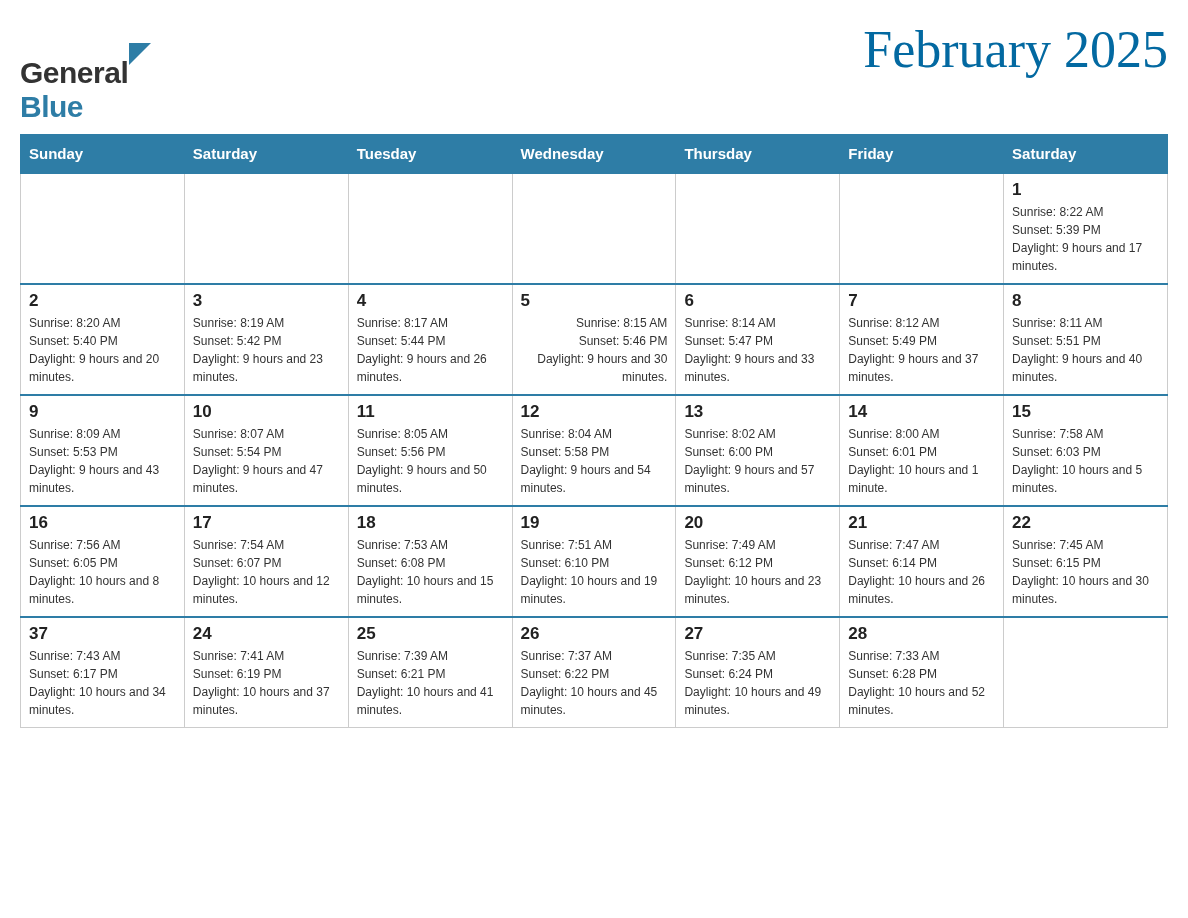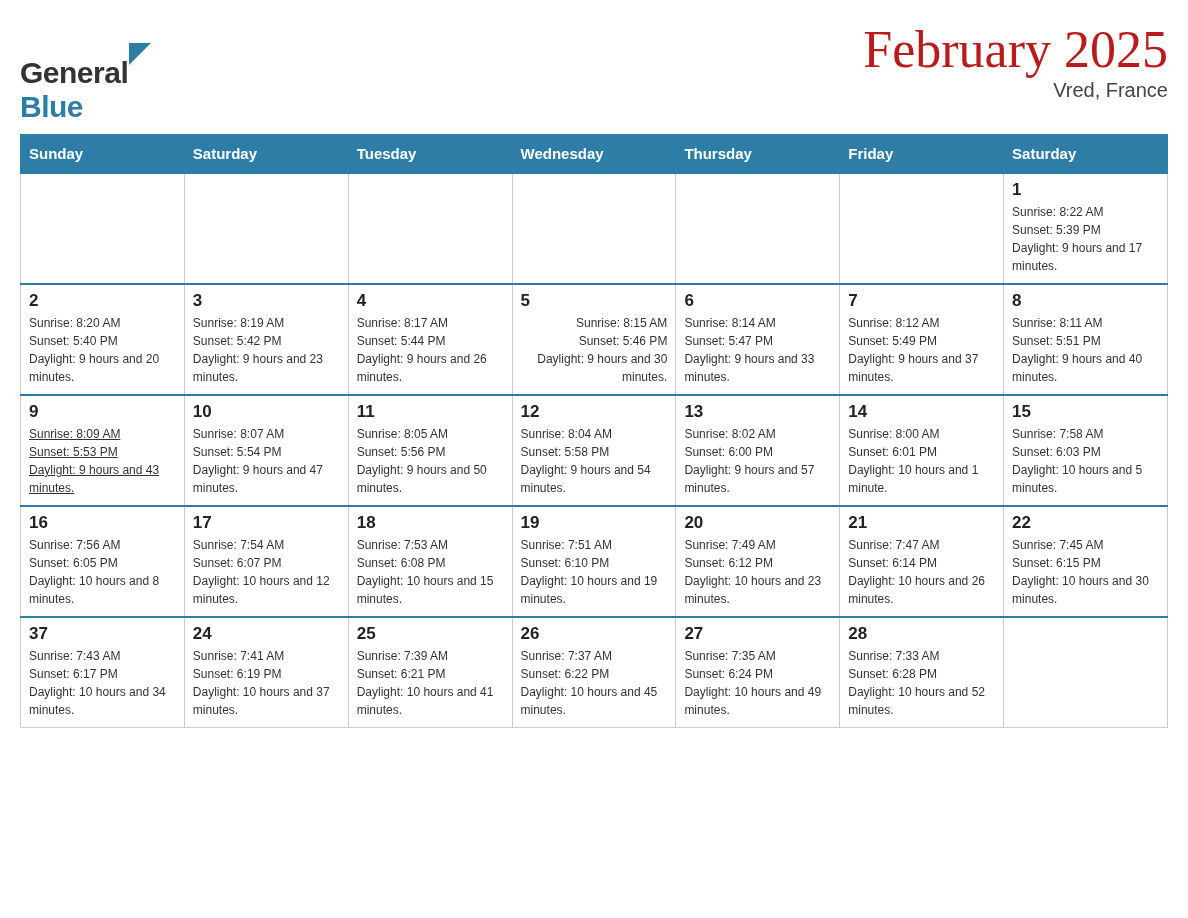--- a/index.html
+++ b/index.html
@@ -15,21 +15,21 @@
       justify-content: space-between;
       align-items: flex-start;
       margin-bottom: 10px;
     }
     .title-block {
       text-align: right;
     }
     .month-title {
       font-size: 52px;
       font-weight: normal;
-      color: #b91c1c;
+      color: #0369a1;
       font-family: Georgia, serif;
     }
     .location {
       font-size: 20px;
       color: #444;
       font-family: Arial, sans-serif;
     }
     .calendar {
       width: 100%;
       border-collapse: collapse;
@@ -103,21 +103,20 @@
       <span>
         <svg width="22" height="22" viewBox="0 0 22 22" style="margin-left:1px; margin-bottom:-2px;">
           <polygon points="0,0 22,0 0,22" fill="#2e7da6"></polygon>
         </svg>
       </span>
     </div>
     <span class="logo-text-blue">Blue</span>
   </div>
   <div class="title-block">
     <div class="month-title">February 2025</div>
-    <div class="location">Vred, France</div>
   </div>
 </div>
 
 <table class="calendar">
   <thead>
     <tr>
     <th>Sunday</th>
         <th>Saturday</th>
         <th>Tuesday</th>
         <th>Wednesday</th>
@@ -181,21 +180,21 @@
         <td>
           <span class="day-number">8</span>
           <div class="day-info" style="white-space: pre-line;">Sunrise: 8:11 AM
 Sunset: 5:51 PM
 Daylight: 9 hours and 40 minutes.</div>
         </td>
       </tr>
       <tr>
         <td>
           <span class="day-number">9</span>
-          <div class="day-info" style="white-space: pre-line; text-decoration: underline;">Sunrise: 8:09 AM
+          <div class="day-info" style="white-space: pre-line;">Sunrise: 8:09 AM
 Sunset: 5:53 PM
 Daylight: 9 hours and 43 minutes.</div>
         </td>
         <td>
           <span class="day-number">10</span>
           <div class="day-info" style="white-space: pre-line;">Sunrise: 8:07 AM
 Sunset: 5:54 PM
 Daylight: 9 hours and 47 minutes.</div>
         </td>
         <td>

